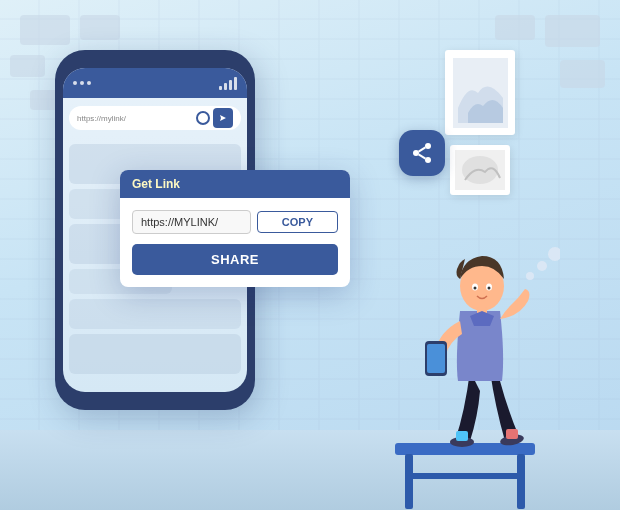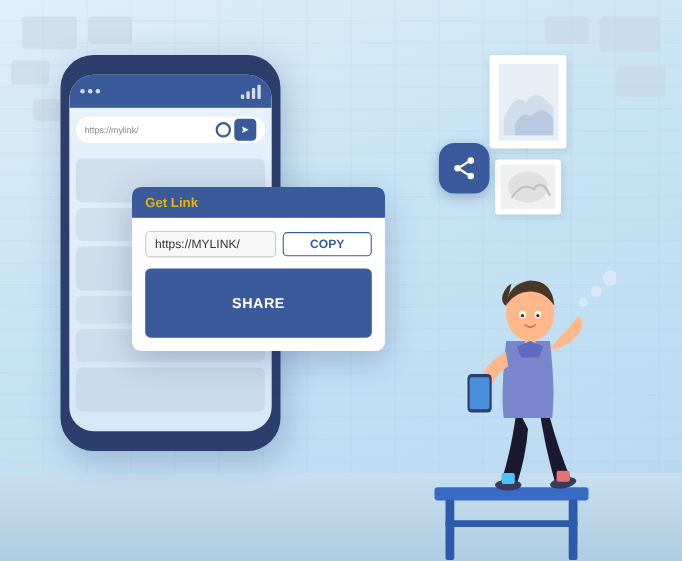--- a/index.html
+++ b/index.html
@@ -163,21 +163,21 @@
       top: 170px;
       width: 230px;
       background: white;
       border-radius: 8px;
       box-shadow: 0 8px 30px rgba(30,50,120,0.25);
       z-index: 10;
       overflow: hidden;
     }
     .dialog-header {
       background: #3a5a9c;
-      color: #eab308;
+      color: #fef9c3;
       font-size: 12px;
       font-weight: 600;
       padding: 7px 12px;
     }
     .dialog-body {
       padding: 12px;
     }
     .dialog-url-row {
       display: flex;
       align-items: center;
@@ -203,21 +203,21 @@
       border-radius: 4px;
       cursor: pointer;
       white-space: nowrap;
     }
     .share-btn {
       width: 100%;
       background: #3a5a9c;
       color: white;
       border: none;
       border-radius: 5px;
-      padding: 24px;
+      padding: 8px;
       font-size: 13px;
       font-weight: 700;
       cursor: pointer;
       letter-spacing: 0.5px;
     }
 
     
     .share-bubble {
       position: absolute;
       right: 175px;

